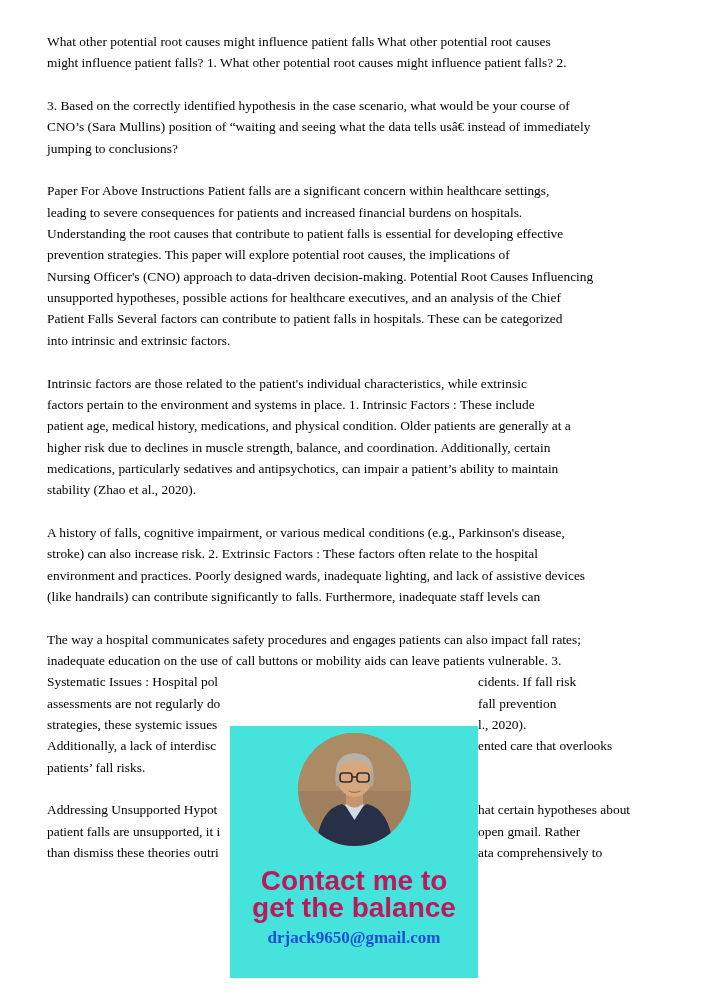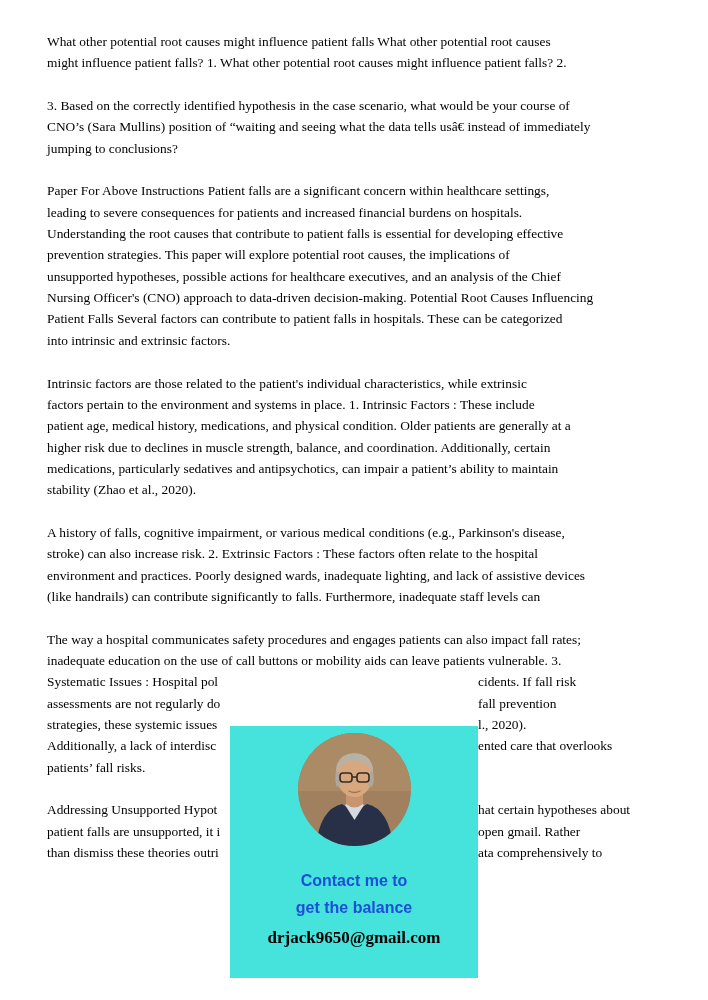--- a/index.html
+++ b/index.html
@@ -35,30 +35,30 @@
     width: 113px; height: 113px;
     border-radius: 50%;
     overflow: hidden;
     margin: 7px auto 0;
   }
   .avatar svg { display: block; width: 100%; height: 100%; }
   .promo-heading {
     margin-top: 21px;
     font-family: "Liberation Sans", sans-serif;
     font-weight: 700;
-    font-size: 16px;
+    font-size: 28px;
     line-height: 27px;
-    color: #1d4ed8;
+    color: #be185d;
   }
   .promo-email {
     margin-top: 7px;
     font-family: "Liberation Serif", serif;
     font-weight: 700;
     font-size: 17px;
-    color: #000000;
+    color: #1d4ed8;
   }
 </style>
 </head>
 <body>
 
 <div class="page">
 
   <div class="doc">
 
     <div class="para">
@@ -70,22 +70,22 @@
       <div class="line">3. Based on the correctly identified hypothesis in the case scenario, what would be your course of</div>
       <div class="line">CNO’s (Sara Mullins) position of “waiting and seeing what the data tells usâ€ instead of immediately</div>
       <div class="line">jumping to conclusions?</div>
     </div>
 
     <div class="para">
       <div class="line">Paper For Above Instructions Patient falls are a significant concern within healthcare settings,</div>
       <div class="line">leading to severe consequences for patients and increased financial burdens on hospitals.</div>
       <div class="line">Understanding the root causes that contribute to patient falls is essential for developing effective</div>
       <div class="line">prevention strategies. This paper will explore potential root causes, the implications of</div>
+      <div class="line">Nursing Officer's (CNO) approach to data-driven decision-making. Potential Root Causes Influencing</div>
       <div class="line">unsupported hypotheses, possible actions for healthcare executives, and an analysis of the Chief</div>
-      <div class="line">Nursing Officer's (CNO) approach to data-driven decision-making. Potential Root Causes Influencing</div>
       <div class="line">Patient Falls Several factors can contribute to patient falls in hospitals. These can be categorized</div>
       <div class="line">into intrinsic and extrinsic factors.</div>
     </div>
 
     <div class="para">
       <div class="line">Intrinsic factors are those related to the patient's individual characteristics, while extrinsic</div>
       <div class="line">factors pertain to the environment and systems in place. 1. Intrinsic Factors : These include</div>
       <div class="line">patient age, medical history, medications, and physical condition. Older patients are generally at a</div>
       <div class="line">higher risk due to declines in muscle strength, balance, and coordination. Additionally, certain</div>
       <div class="line">medications, particularly sedatives and antipsychotics, can impair a patient’s ability to maintain</div>

